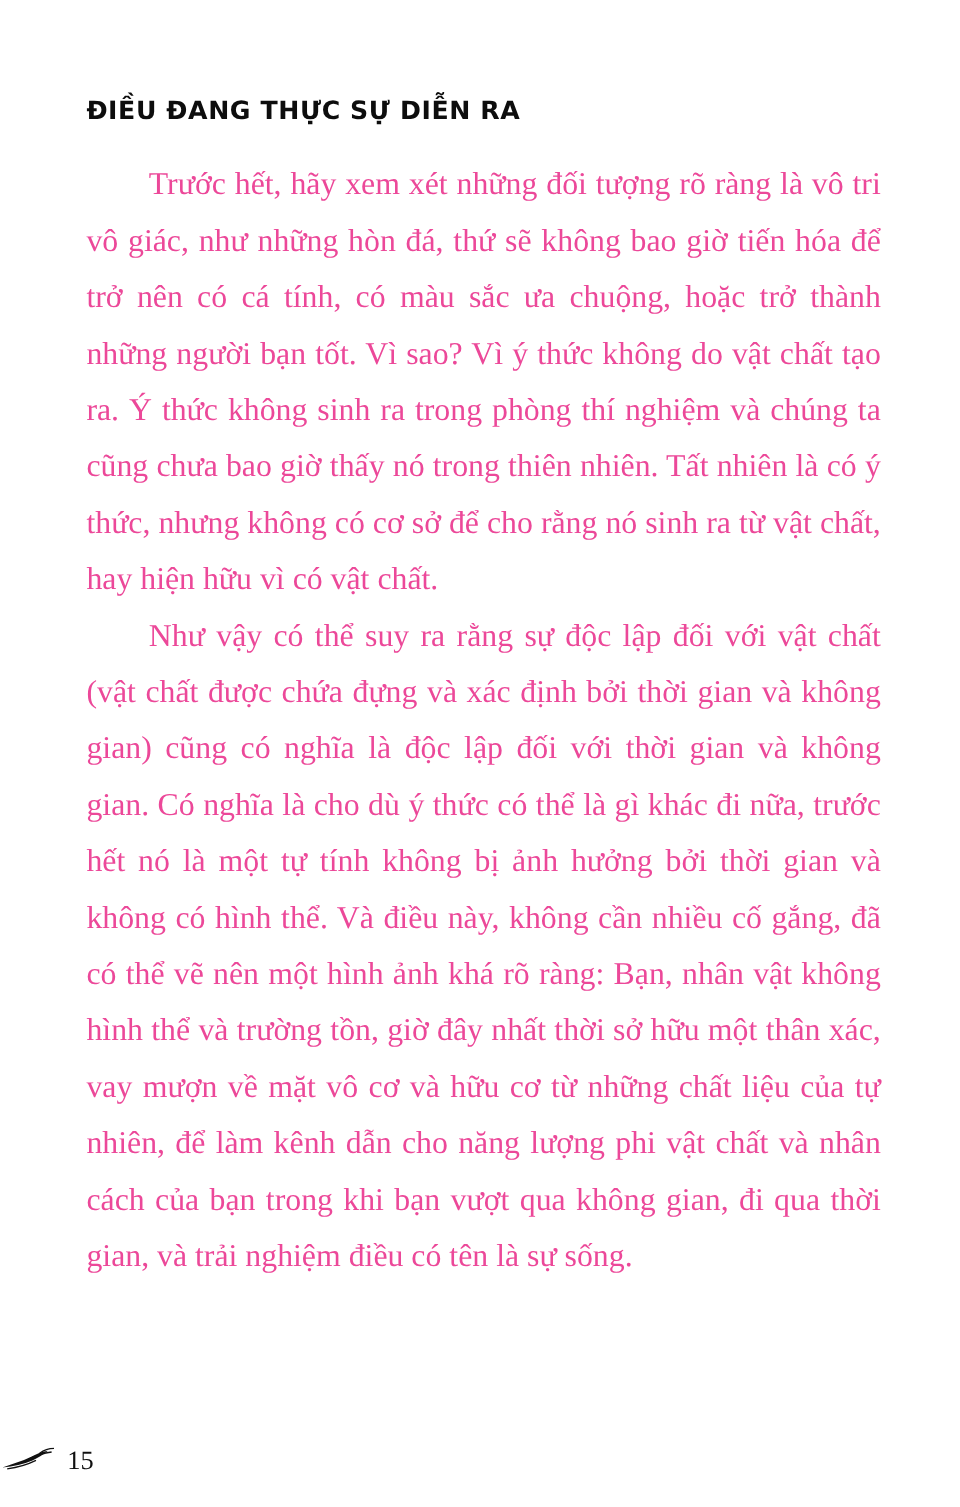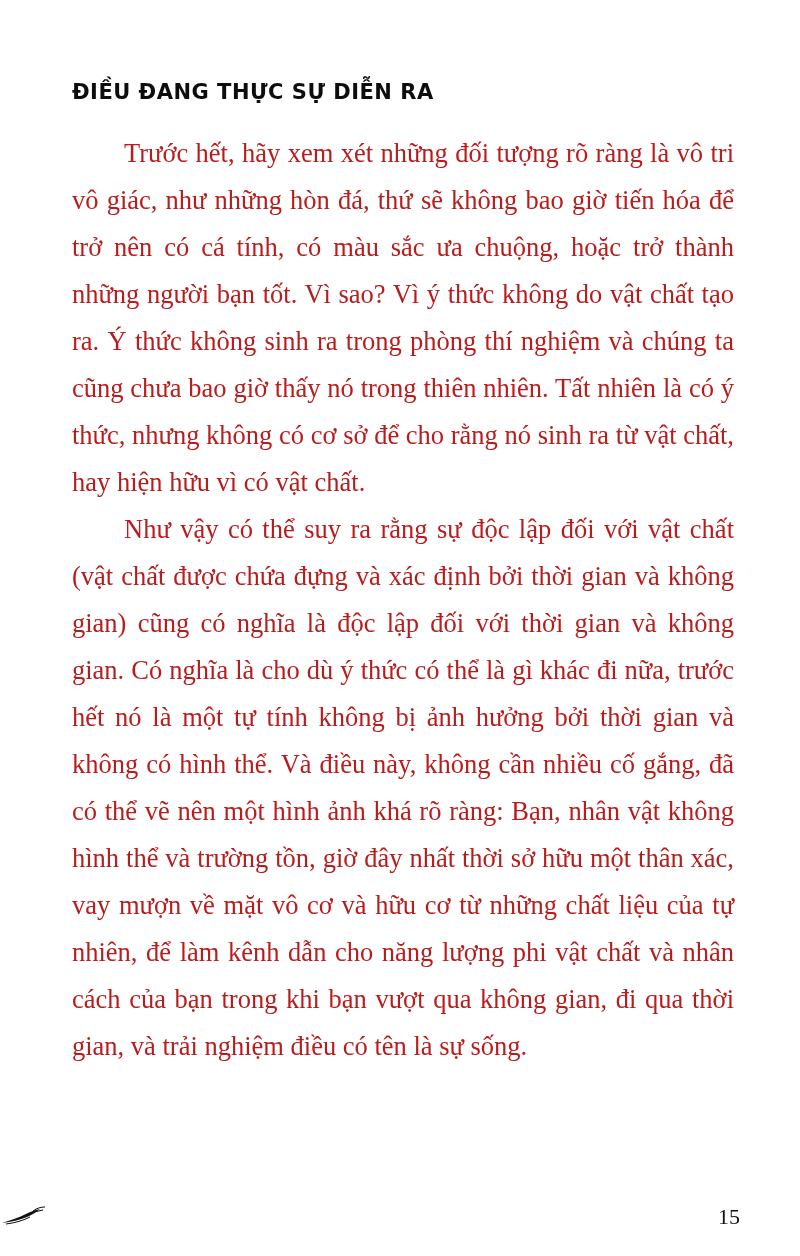--- a/index.html
+++ b/index.html
@@ -26,38 +26,38 @@
     font-weight: bold;
     font-size: 21px;
     letter-spacing: 0.5px;
     color: #0d0d0d;
     margin: 0 0 26px 0;
   }
   .body-text {
     font-family: "Liberation Serif", serif;
     font-size: 26.5px;
     line-height: 47px;
-    color: #b91c1c;
+    color: #ec4899;
     text-align: justify;
     text-justify: inter-word;
     margin: 0;
     padding-right: 6px;
   }
   .body-text p {
     margin: 0;
     text-indent: 52px;
   }
   .footer {
     position: absolute;
     left: 0;
     right: 60px;
     bottom: 26px;
     display: flex;
     align-items: center;
-    justify-content: space-between;
+    justify-content: flex-start;
     gap: 10px;
   }
   .footer-ornament {
     display: block;
     width: 46px;
     height: 22px;
   }
   .page-number {
     font-family: "Liberation Serif", serif;
     font-size: 22px;

